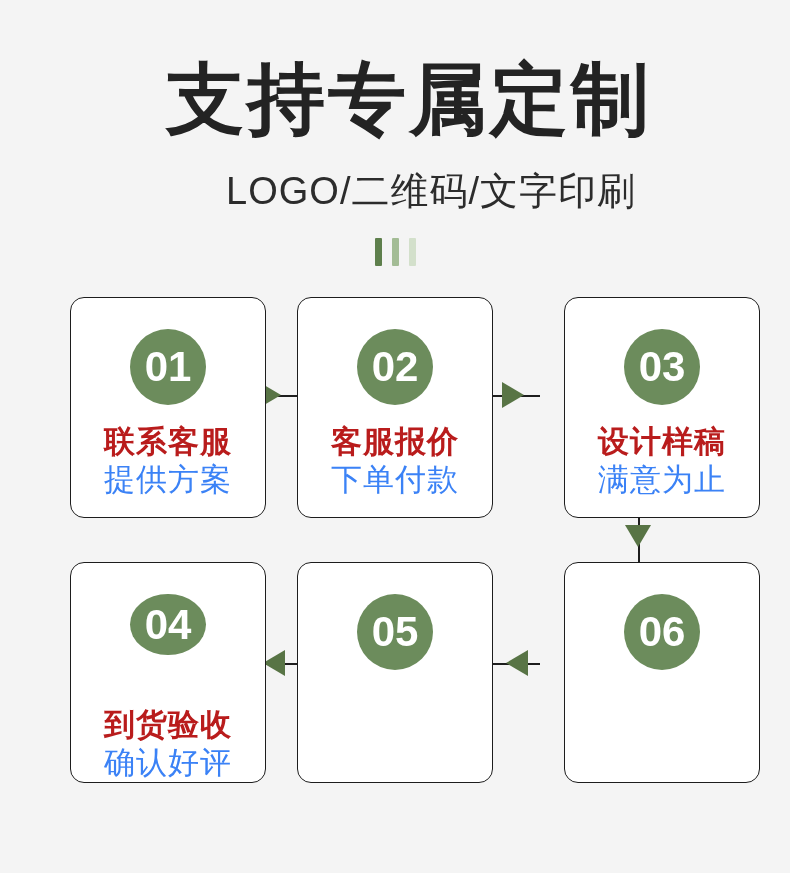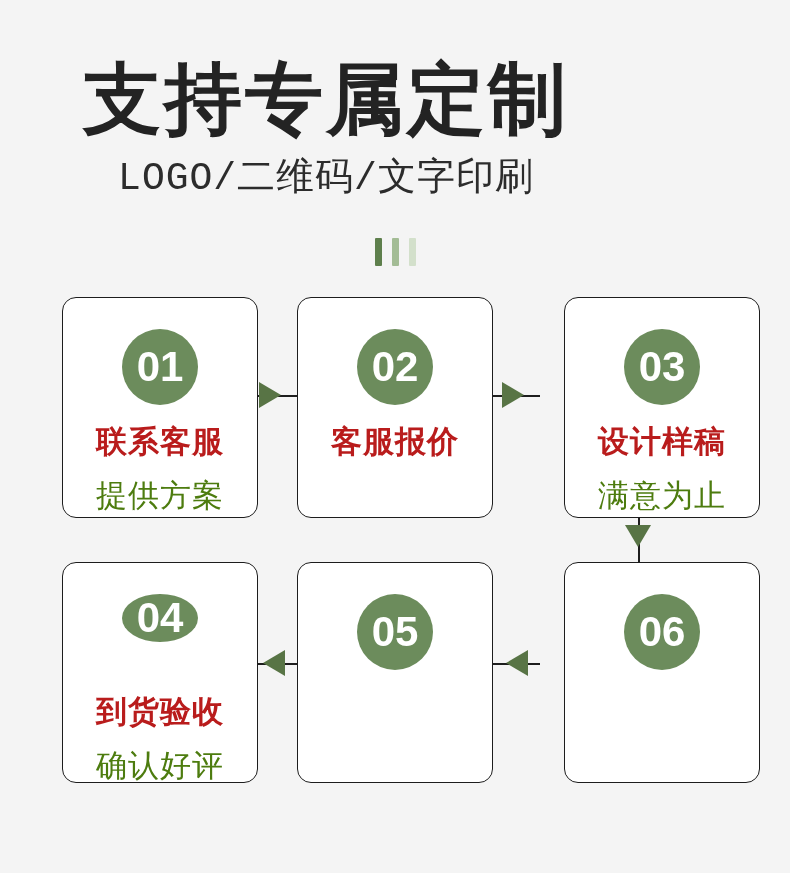--- a/index.html
+++ b/index.html
@@ -20,41 +20,41 @@
     width: 790px;
     height: 873px;
   }
 
   
   .header {
     position: absolute;
     top: 0;
     left: 0;
     width: 652px;
-    text-align: center;
+    text-align: right;
   }
   .title {
     margin: 0;
     padding-top: 60px;
     font-size: 78px;
     line-height: 1.0;
     font-weight: 700;
     letter-spacing: 3px;
     color: #232323;
     font-family: "Liberation Sans", "DejaVu Sans", sans-serif;
   }
   .subtitle {
-    margin: 4px;
+    margin: 16px;
     padding-top: 18px;
     font-size: 38px;
     line-height: 1.0;
     font-weight: 400;
     letter-spacing: 1px;
     color: #2c2c2c;
-    font-family: Liberation Mono, monospace;
+    font-family: Liberation Sans, sans-serif;
   }
 
   
   .divider {
     position: absolute;
     top: 238px;
     left: 0;
     width: 790px;
     display: flex;
     justify-content: center;
@@ -84,21 +84,21 @@
     border: 1.6px solid #1d1d1d;
     border-radius: 14px;
     box-sizing: border-box;
     display: flex;
     flex-direction: column;
     align-items: center;
     z-index: 3;
   }
   .card.r0 { top: 0; }
   .card.r1 { top: 265px; gap: 33px; }
-  .card.c0 { left: 8px; }
+  .card.c0 { left: 16px; }
   .card.c1 { left: 243px; }
   .card.c2 { left: 510px; }
 
   .badge {
     width: 76px;
     height: 76px;
     border-radius: 50%;
     background: #6c8c5c;
     color: #ffffff;
     display: flex;
@@ -119,23 +119,22 @@
     font-size: 31px;
     line-height: 1.22;
     font-weight: 700;
     color: #b91c1c;
     letter-spacing: 1px;
   }
   .line2 {
     font-size: 31px;
     line-height: 1.22;
     font-weight: 400;
-    color: #4d7c0f;
+    color: #3b82f6;
     letter-spacing: 1px;
-    margin-top: 16px;
   }
 
   
   .conn-h {
     position: absolute;
     height: 0;
     border-top: 2.4px solid #1d1d1d;
     z-index: 1;
   }
   .conn-v {
@@ -220,20 +219,21 @@
       <div class="card-lines">
         <div class="line1">联系客服</div>
         <div class="line2">提供方案</div>
       </div>
     </div>
 
     <div class="card r0 c1">
       <div class="badge">02</div>
       <div class="card-lines">
         <div class="line1">客服报价</div>
+        <div class="line2">下单付款</div>
       </div>
     </div>
 
     <div class="card r0 c2">
       <div class="badge">03</div>
       <div class="card-lines">
         <div class="line1">设计样稿</div>
         <div class="line2">满意为止</div>
       </div>
     </div>

